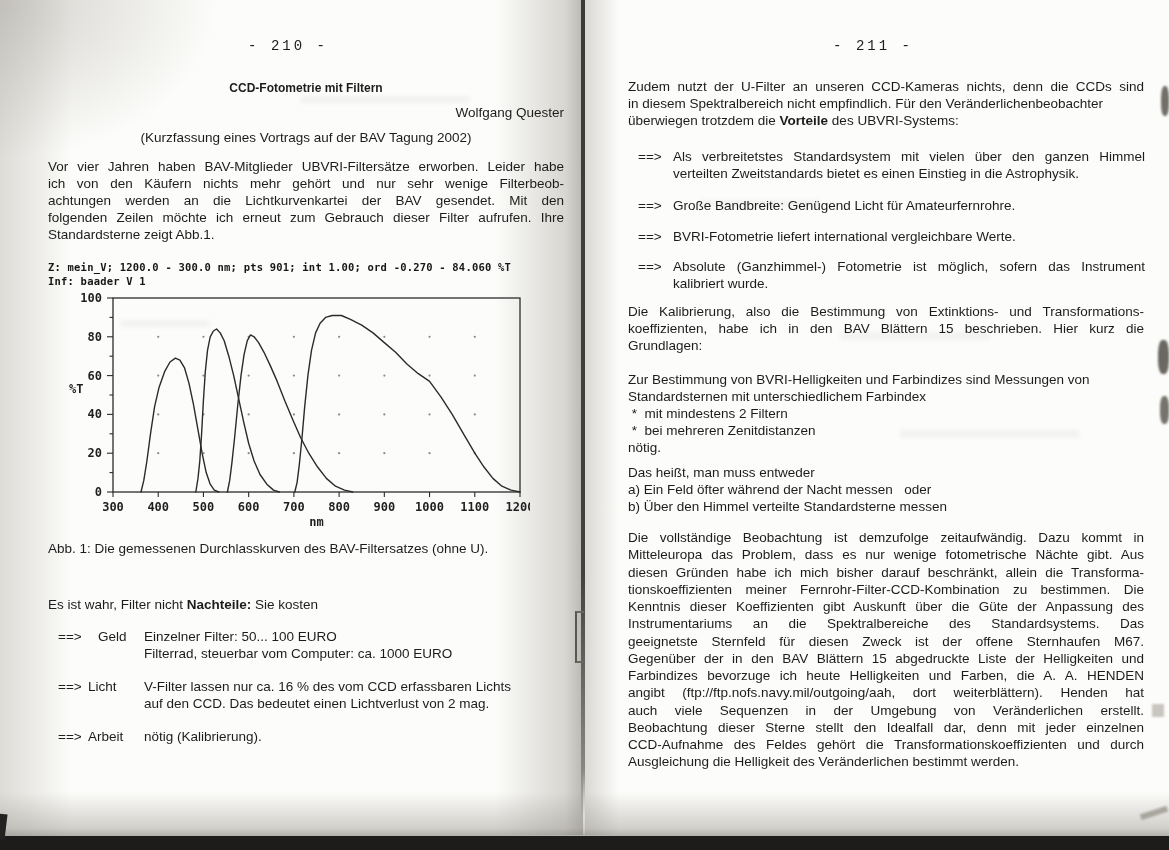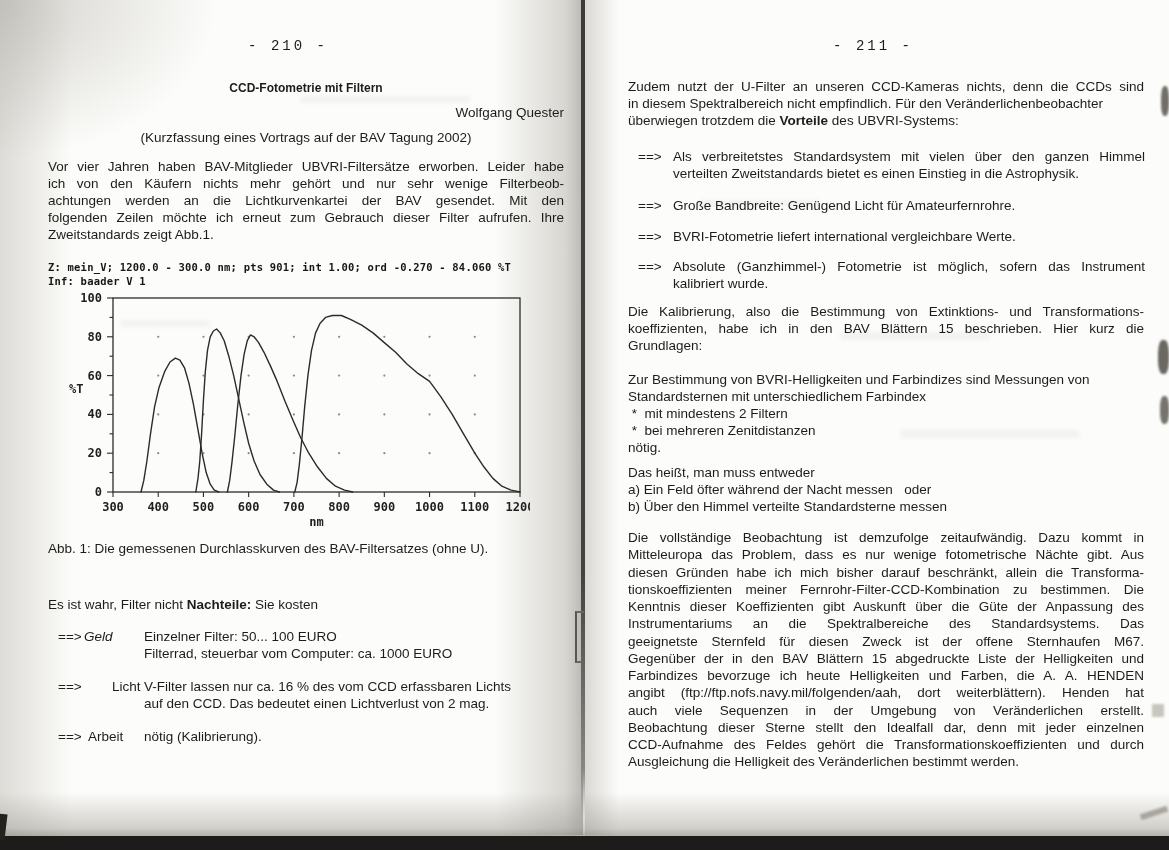--- a/index.html
+++ b/index.html
@@ -52,21 +52,21 @@
 
   <div class="abs center txt b" style="left:48px;top:80px;width:516px;font-size:12px;">CCD-Fotometrie mit Filtern</div>
   <div class="abs center txt" style="left:48px;top:104px;width:516px;text-align:right;">Wolfgang Quester</div>
   <div class="abs center txt" style="left:48px;top:129px;width:516px;">(Kurzfassung eines Vortrags auf der BAV Tagung 2002)</div>
 
   <div class="abs txt" style="left:48px;top:158px;width:516px;">
       <div class="jl">Vor vier Jahren haben BAV-Mitglieder UBVRI-Filtersätze erworben. Leider habe</div>
       <div class="jl">ich von den Käufern nichts mehr gehört und nur sehr wenige Filterbeob-</div>
       <div class="jl">achtungen werden an die Lichtkurvenkartei der BAV gesendet. Mit den</div>
       <div class="jl">folgenden Zeilen möchte ich erneut zum Gebrauch dieser Filter aufrufen. Ihre</div>
-      <div>Zweitstandards zeigt Abb.1.</div>
+      <div>Standardsterne zeigt Abb.1.</div>
     </div>
 
   <div class="abs figheader" style="left:48px;top:261px;">Z: mein_V; 1200.0 - 300.0 nm; pts 901; int 1.00; ord -0.270 - 84.060 %T</div>
   <div class="abs figheader" style="left:48px;top:275px;">Inf: baader V 1</div>
 
   <svg id="chart-svg" class="abs" style="left:55px;top:290px;" width="475" height="242" viewBox="0 0 475 242">
       <rect x="58" y="8" width="407" height="194" class="axbox"></rect>
       <line x1="52" y1="202" x2="58" y2="202" class="tick"></line>
       <text x="47" y="206" text-anchor="end" class="cl">0</text>
       <line x1="52" y1="163.2" x2="58" y2="163.2" class="tick"></line>
@@ -147,29 +147,29 @@
   <div class="abs txt" style="left:48px;top:540px;width:516px;">
     <span>Abb. 1: Die gemessenen Durchlasskurven des BAV-Filtersatzes (ohne U).</span>
   </div>
 
   <div class="abs txt" style="left:48px;top:596px;width:516px;">
     <span>Es ist wahr, Filter nicht </span><span class="b">Nachteile:</span><span> Sie kosten</span>
   </div>
 
   <div class="abs txt" style="left:48px;top:628px;width:516px;height:40px;">
     <span class="abs" style="left:10px;">==&gt;</span>
-    <span class="abs" style="left:36px;font-style:italic;">Geld</span>
+    <span class="abs" style="left:50px;">Geld</span>
     <div class="abs" style="left:96px;width:420px;">
         <div>Einzelner Filter: 50... 100 EURO</div>
         <div>Filterrad, steuerbar vom Computer: ca. 1000 EURO</div>
       </div>
   </div>
   <div class="abs txt" style="left:48px;top:678px;width:516px;height:40px;">
     <span class="abs" style="left:10px;">==&gt;</span>
-    <span class="abs" style="left:40px;margin-left:24px;">Licht</span>
+    <span class="abs" style="left:40px;">Licht</span>
     <div class="abs" style="left:96px;width:420px;">
         <div>V-Filter lassen nur ca. 16 % des vom CCD erfassbaren Lichts</div>
         <div>auf den CCD. Das bedeutet einen Lichtverlust von 2 mag.</div>
       </div>
   </div>
   <div class="abs txt" style="left:48px;top:728px;width:516px;height:40px;">
     <span class="abs" style="left:10px;">==&gt;</span>
     <span class="abs" style="left:40px;">Arbeit</span>
     <div class="abs" style="left:96px;width:420px;">
         <div>nötig (Kalibrierung).</div>
@@ -238,20 +238,20 @@
   <div class="abs txt lh17" style="left:628px;top:529px;width:516px;">
       <div class="jl">Die vollständige Beobachtung ist demzufolge zeitaufwändig. Dazu kommt in</div>
       <div class="jl">Mitteleuropa das Problem, dass es nur wenige fotometrische Nächte gibt. Aus</div>
       <div class="jl">diesen Gründen habe ich mich bisher darauf beschränkt, allein die Transforma-</div>
       <div class="jl">tionskoeffizienten meiner Fernrohr-Filter-CCD-Kombination zu bestimmen. Die</div>
       <div class="jl">Kenntnis dieser Koeffizienten gibt Auskunft über die Güte der Anpassung des</div>
       <div class="jl">Instrumentariums an die Spektralbereiche des Standardsystems. Das</div>
       <div class="jl">geeignetste Sternfeld für diesen Zweck ist der offene Sternhaufen M67.</div>
       <div class="jl">Gegenüber der in den BAV Blättern 15 abgedruckte Liste der Helligkeiten und</div>
       <div class="jl">Farbindizes bevorzuge ich heute Helligkeiten und Farben, die A. A. HENDEN</div>
-      <div class="jl">angibt (ftp://ftp.nofs.navy.mil/folgenden/aah, dort weiterblättern). Henden hat</div>
+      <div class="jl">angibt (ftp://ftp.nofs.navy.mil/outgoing/aah, dort weiterblättern). Henden hat</div>
       <div class="jl">auch viele Sequenzen in der Umgebung von Veränderlichen erstellt.</div>
       <div class="jl">Beobachtung dieser Sterne stellt den Idealfall dar, denn mit jeder einzelnen</div>
       <div class="jl">CCD-Aufnahme des Feldes gehört die Transformationskoeffizienten und durch</div>
       <div>Ausgleichung die Helligkeit des Veränderlichen bestimmt werden.</div>
     </div>
 
 </div>
 
 </body></html>

